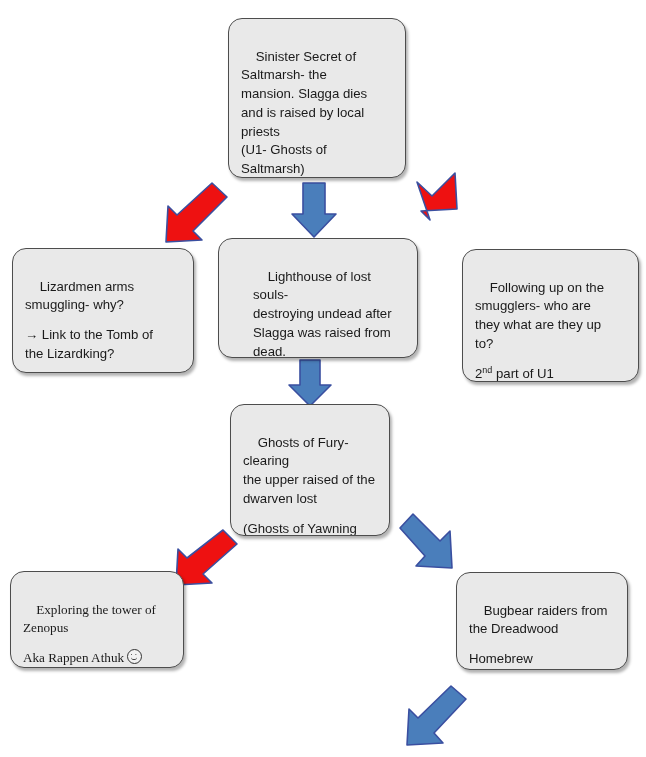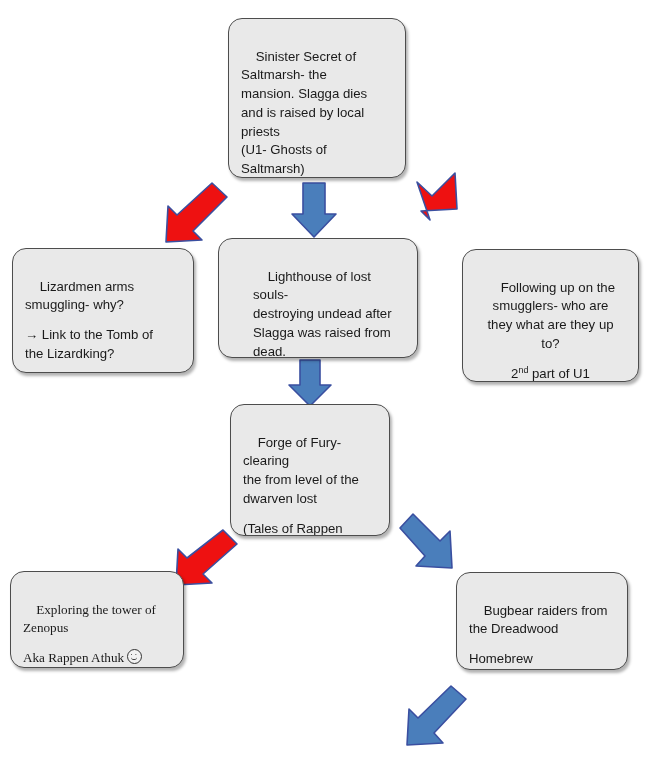--- a/index.html
+++ b/index.html
@@ -70,21 +70,21 @@
     left: 2.6px; top: 5.6px;
     width: 6.2px; height: 3.4px;
     border-bottom: 1.2px solid #333;
     border-radius: 0 0 6px 6px;
   }
 
   
   #node-sinister   { left:228px; top:18px;  width:178px; height:160px; }
   #node-lizardmen  { left:12px;  top:248px; width:182px; height:125px; }
   #node-lighthouse { left:218px; top:238px; width:200px; height:120px;padding-left:34px; }
-  #node-following  { left:462px; top:249px; width:177px; height:133px;text-align:center; }
+  #node-following  { left:462px; top:249px; width:177px; height:133px; }
   #node-forge      { left:230px; top:404px; width:160px; height:132px; }
   #node-exploring  { left:10px;  top:571px; width:174px; height:97px;font-family:Liberation Serif, serif;  }
   #node-bugbear    { left:456px; top:572px; width:172px; height:98px;  }
 
   .arrow-layer {
     position: absolute;
     left: 0; top: 0;
     width: 646px; height: 757px;
     pointer-events: none;
   }
@@ -152,24 +152,24 @@
 
   <div class="node" id="node-following">
     <span><span>Following up on the</span>
 <span>smugglers- who are</span>
 <span>they what are they up</span>
 <span>to?</span>
 <span class="blank"></span>2<span class="sup">nd</span> part of U1</span>
   </div>
 
   <div class="node" id="node-forge">
-    <span><span>Forge of Fury- clearing</span>
-<span>the from level of the</span>
+    <span><span>Ghosts of Fury- clearing</span>
+<span>the upper raised of the</span>
 <span>dwarven lost</span>
-<span class="blank"></span><span>(Tales of Rappen</span>
+<span class="blank"></span><span>(Ghosts of Yawning</span>
 </span>
   </div>
 
   <div class="node" id="node-exploring">
     <span><span>Exploring the tower of</span>
 <span>Zenopus</span>
 <span class="blank"></span><span>Aka Rappen Athuk</span></span><span class="smiley"></span>
   </div>
 
   <div class="node" id="node-bugbear">

